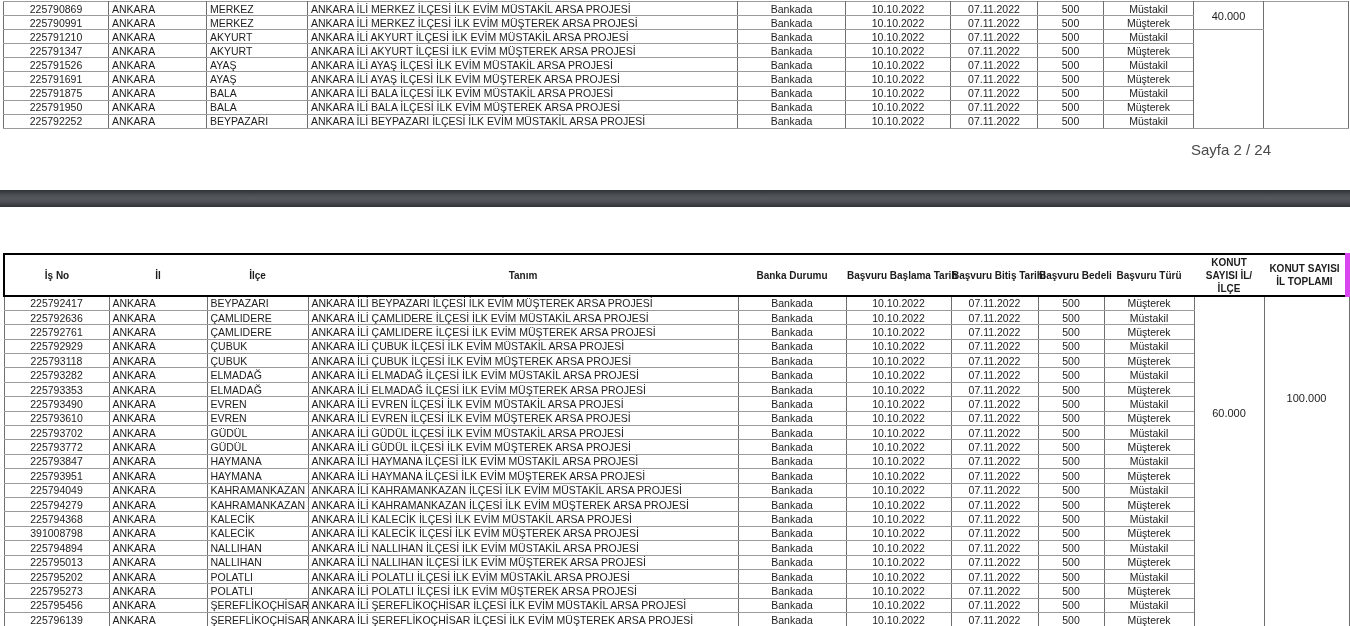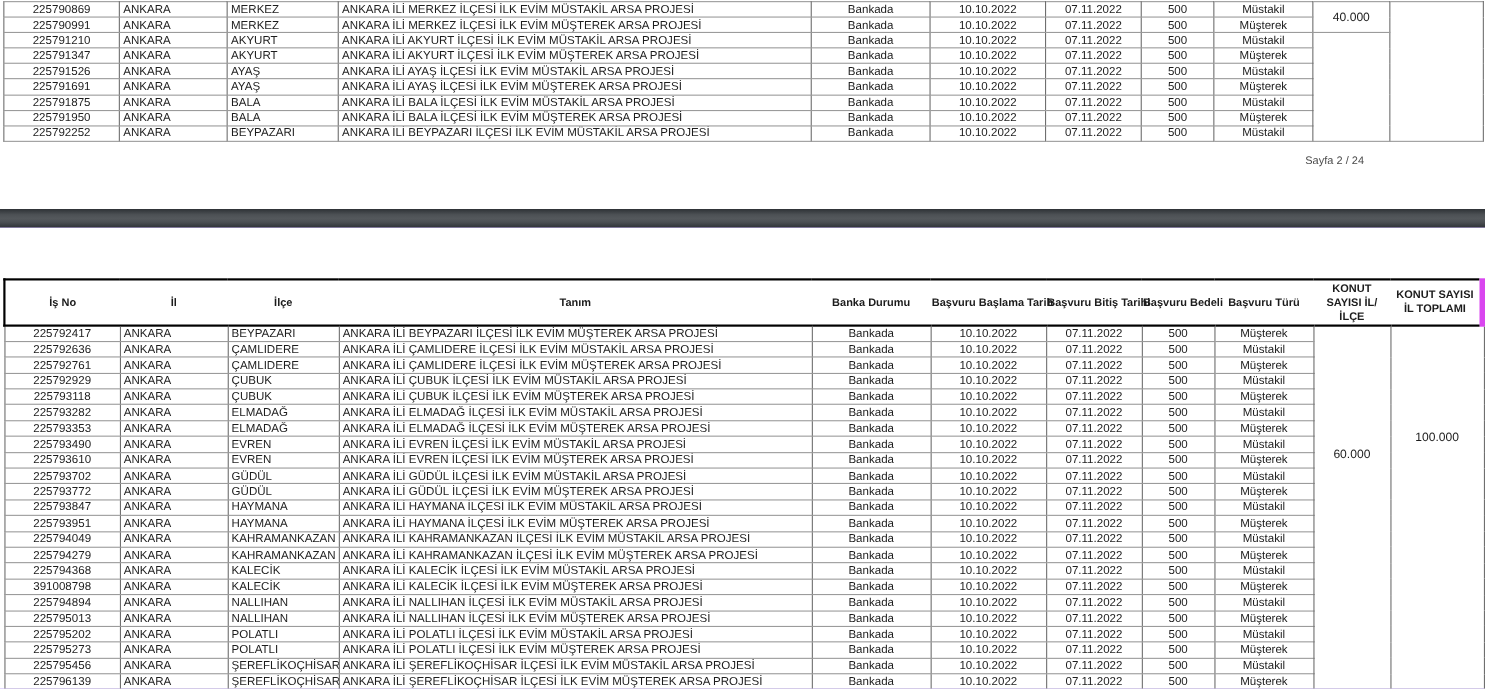--- a/index.html
+++ b/index.html
@@ -1,18 +1,18 @@
 <!DOCTYPE html>
 <html><head>
 <meta charset="utf-8">
 <style>
   html,body{margin:0;padding:0;background:#ffffff;}
   body{width:1350px;height:626px;overflow:hidden;
        font-family:"Liberation Sans",sans-serif;color:#1c1c1c;}
-  .viewer{position:relative;width:1350px;height:626px;background:#8b5cf6;}
+  .viewer{position:relative;width:1350px;height:626px;background:#bef264;}
   .page{position:absolute;left:0;width:1350px;background:#fff;}
   .page1{top:0;height:190px;}
   .page2{top:207px;height:419px;overflow:hidden;}
   .separator{position:absolute;left:0;top:190px;width:1350px;height:17px;
     background:linear-gradient(to bottom,#2e3236 0%,#4c5054 30%,#54585c 50%,#4c5054 70%,#2e3236 100%);}
   table.doc{border-collapse:collapse;table-layout:fixed;width:1345px;
     position:absolute;left:3px;border:1px solid #4a4a4a;}
   .top-table{top:1px;}
   .bottom-table{top:46px;}
   .doc td{border-top:1px solid #9b9b9b;border-bottom:1px solid #9b9b9b;
@@ -25,22 +25,22 @@
   .doc td.l{text-align:left;}
   .doc thead tr{height:42px;}
   .doc th{font-size:10px;font-weight:bold;text-align:center;vertical-align:middle;
     border-top:2px solid #000;border-bottom:2px solid #000;border-left:none;border-right:none;
     padding:0 1px;white-space:nowrap;overflow:visible;}
   .doc th:first-child{border-left:2px solid #000;text-align:center;}
   .doc th:last-child{border-right:8px solid #d946ef;}
   .doc th.wrap{white-space:normal;line-height:13px;}
   .doc td.merged{position:relative;text-align:center;font-size:11px;padding:0;}
   .abs-val{position:absolute;left:0;right:0;text-align:center;font-size:11px;line-height:13px;}
-  .page-footer{position:absolute;top:141px;left:1142px;width:98px;text-align:right;
-    font-size:10px;color:#4b4b4b;}
+  .page-footer{position:absolute;top:141px;left:1191px;width:98px;text-align:left;
+    font-size:15px;color:#4b4b4b;}
 </style>
 </head>
 <body>
 
 <div class="viewer">
 
   <div class="page page1">
     <table class="doc top-table">
       <colgroup>
         <col style="width:105px">

